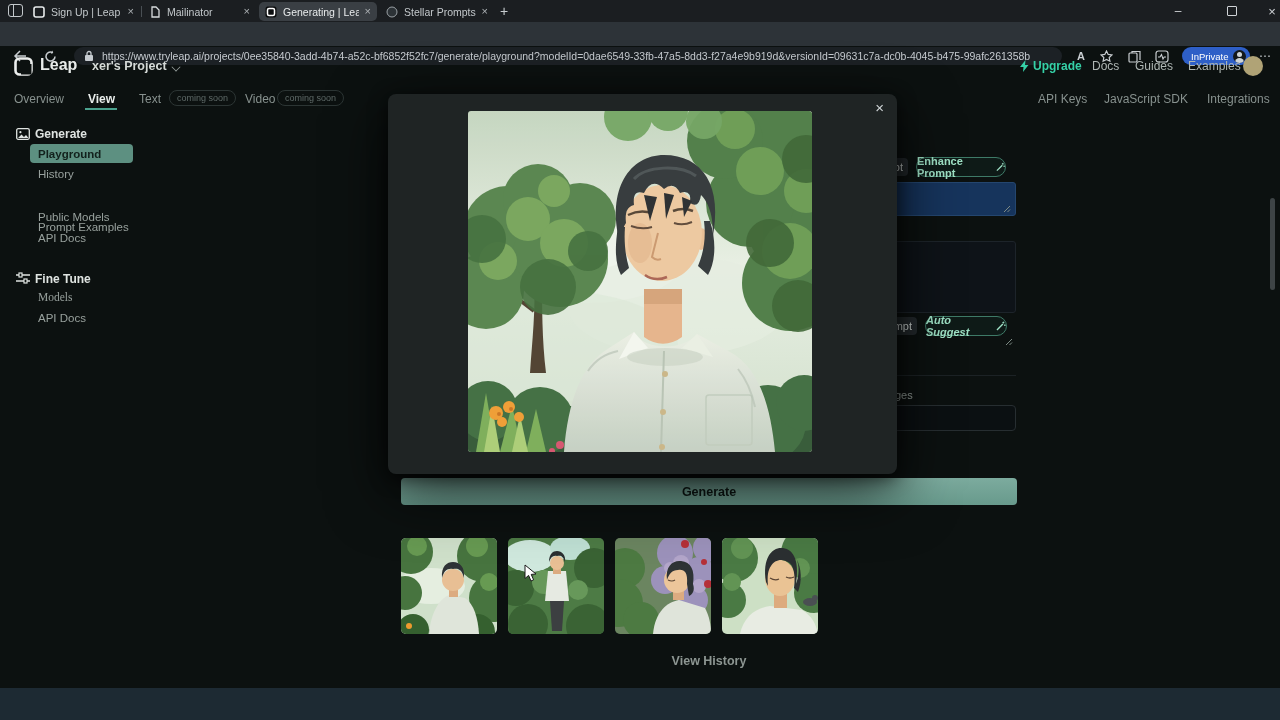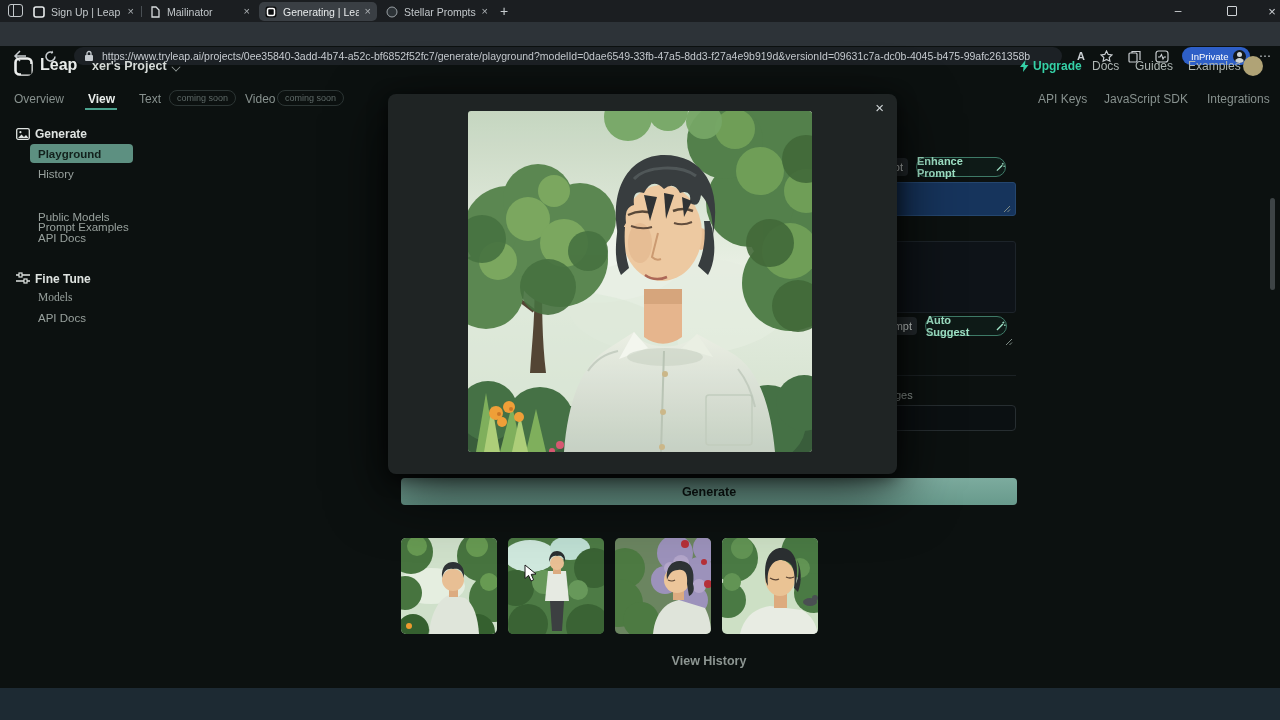--- a/index.html
+++ b/index.html
@@ -212,21 +212,21 @@
   </div>
   <div class="abs" style="left:401px;top:182px;width:615px;height:34px;background:#16345c;border:1px solid #24466f;border-radius:3px;box-sizing:border-box;"></div>
   <svg class="resizegrip" style="left:1003px;top:205px;" width="8" height="8" viewBox="0 0 8 8">
       <path d="M7 1 1 7M7 4.5 4.5 7" stroke="#7d8a84" stroke-width="1"></path>
     </svg>
 
   <div class="abs" style="left:401px;top:241px;width:615px;height:72px;background:#0e1318;border:1px solid #1d242a;border-radius:3px;box-sizing:border-box;"></div>
   <div class="chip" style="left:855px;top:317px;width:62px;">
       <span>ompt</span>
     </div>
-  <div class="tealbtn" style="left:925px;top:316px;width:82px;">
+  <div class="tealbtn" style="left:925px;top:316px;width:82px;font-style:italic;">
     <span>Auto Suggest</span>
     <svg width="10" height="10" viewBox="0 0 10 10">
         <path d="M1 9 7 3" stroke="#9fe2c6" stroke-width="1.4"></path>
         <path d="M7.5 0.5v2M6.5 1.5h2M9 3.5v1.4M8.3 4.2h1.4" stroke="#9fe2c6" stroke-width="0.9"></path>
       </svg>
   </div>
   <svg class="resizegrip" style="left:1005px;top:338px;" width="8" height="8" viewBox="0 0 8 8">
       <path d="M7 1 1 7M7 4.5 4.5 7" stroke="#7d8a84" stroke-width="1"></path>
     </svg>
 

